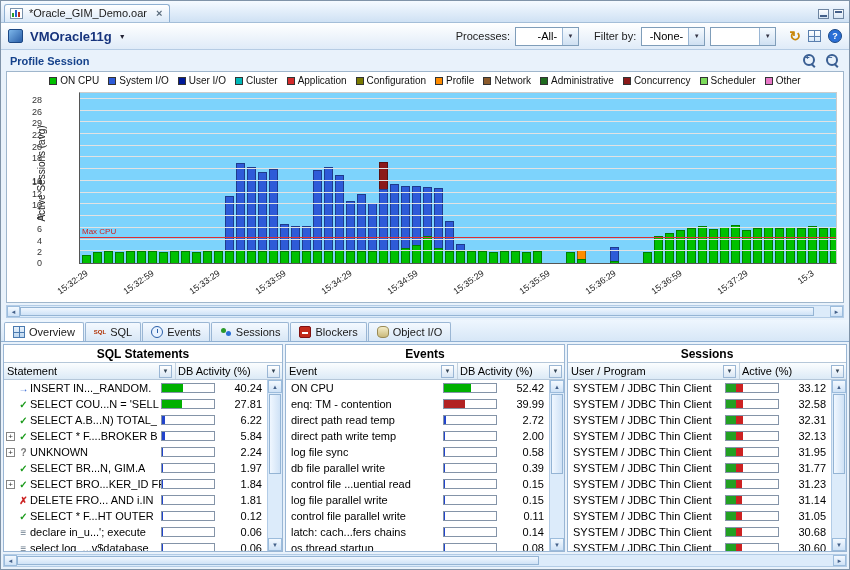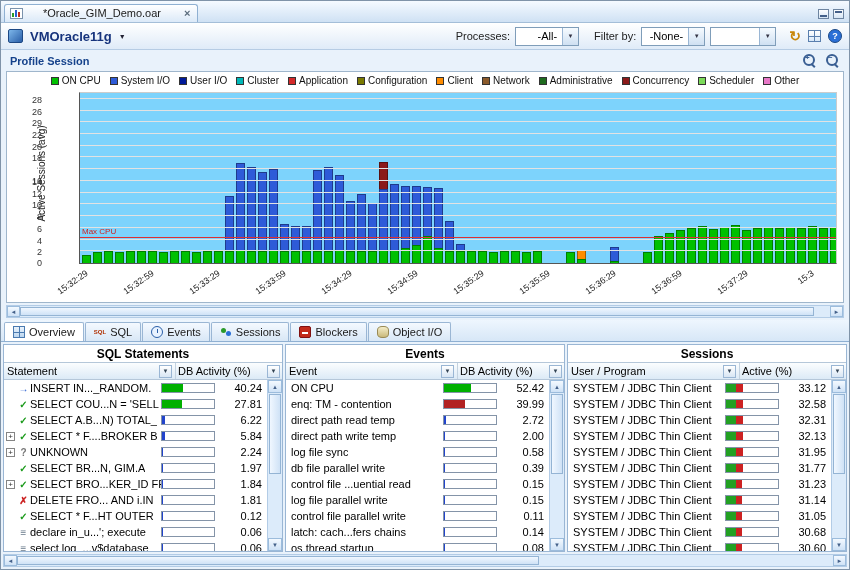--- a/index.html
+++ b/index.html
@@ -2,21 +2,21 @@
 <html><head>
 <meta charset="utf-8">
 <style>
   * { box-sizing: border-box; margin: 0; padding: 0; }
   html,body { width:850px; height:570px; overflow:hidden; }
   body { font-family:"Liberation Sans", sans-serif; font-size:11px; background:#c8d8ea; }
   #window { width:850px; height:570px; border:1px solid #7f93a8; background:#e9f2fb; display:flex; flex-direction:column; }
 
   
   .tabstrip { height:22px; flex:none; background:linear-gradient(#f5faff,#cfe1f4); border-bottom:1px solid #a4bed8; display:flex; align-items:flex-end; padding-left:3px; }
-  .edtab { display:flex; align-items:center; gap:20px; padding:2px 7px 3px 5px; background:linear-gradient(#ffffff,#dbe9f8); border:1px solid #8fb0d2; border-bottom:none; border-radius:3px 3px 0 0; font-size:11px; color:#1a1a1a; }
+  .edtab { display:flex; align-items:center; gap:6px; padding:2px 7px 3px 5px; background:linear-gradient(#ffffff,#dbe9f8); border:1px solid #8fb0d2; border-bottom:none; border-radius:3px 3px 0 0; font-size:11px; color:#1a1a1a; }
   .charticon { width:13px; height:11px; border:1px solid #7a92ac; background:#fff; display:flex; align-items:flex-end; gap:1px; padding:1px; }
   .charticon i { display:block; width:2px; }
   .closex { color:#5a6b7c; font-size:11px; font-weight:bold; margin-left:3px; cursor:default; }
   .winbtns { margin-left:auto; display:flex; gap:4px; padding:3px 5px; }
   .wbtn { width:11px; height:10px; border:1px solid #6d84a0; background:linear-gradient(#fdfeff,#d6e5f5); position:relative; }
   .wbtn.min::after { content:""; position:absolute; left:1px; right:1px; bottom:1px; height:2px; background:#44608a; }
   .wbtn.max::after { content:""; position:absolute; left:1px; right:1px; top:1px; height:2px; background:#44608a; }
 
   
   .toolbar { height:27px; flex:none; background:linear-gradient(#ffffff,#dfebf8); border-bottom:1px solid #b6cce4; display:flex; align-items:center; padding:0 7px; gap:5px; }
@@ -195,21 +195,21 @@
         <span class="legitem">
           <span class="swatch" style="background: rgb(212, 42, 42);"></span>
           <span>Application</span>
         </span>
         <span class="legitem">
           <span class="swatch" style="background: rgb(122, 122, 0);"></span>
           <span>Configuration</span>
         </span>
         <span class="legitem">
           <span class="swatch" style="background: rgb(255, 140, 0);"></span>
-          <span>Client</span>
+          <span>Profile</span>
         </span>
         <span class="legitem">
           <span class="swatch" style="background: rgb(139, 90, 43);"></span>
           <span>Network</span>
         </span>
         <span class="legitem">
           <span class="swatch" style="background: rgb(31, 107, 31);"></span>
           <span>Administrative</span>
         </span>
         <span class="legitem">

